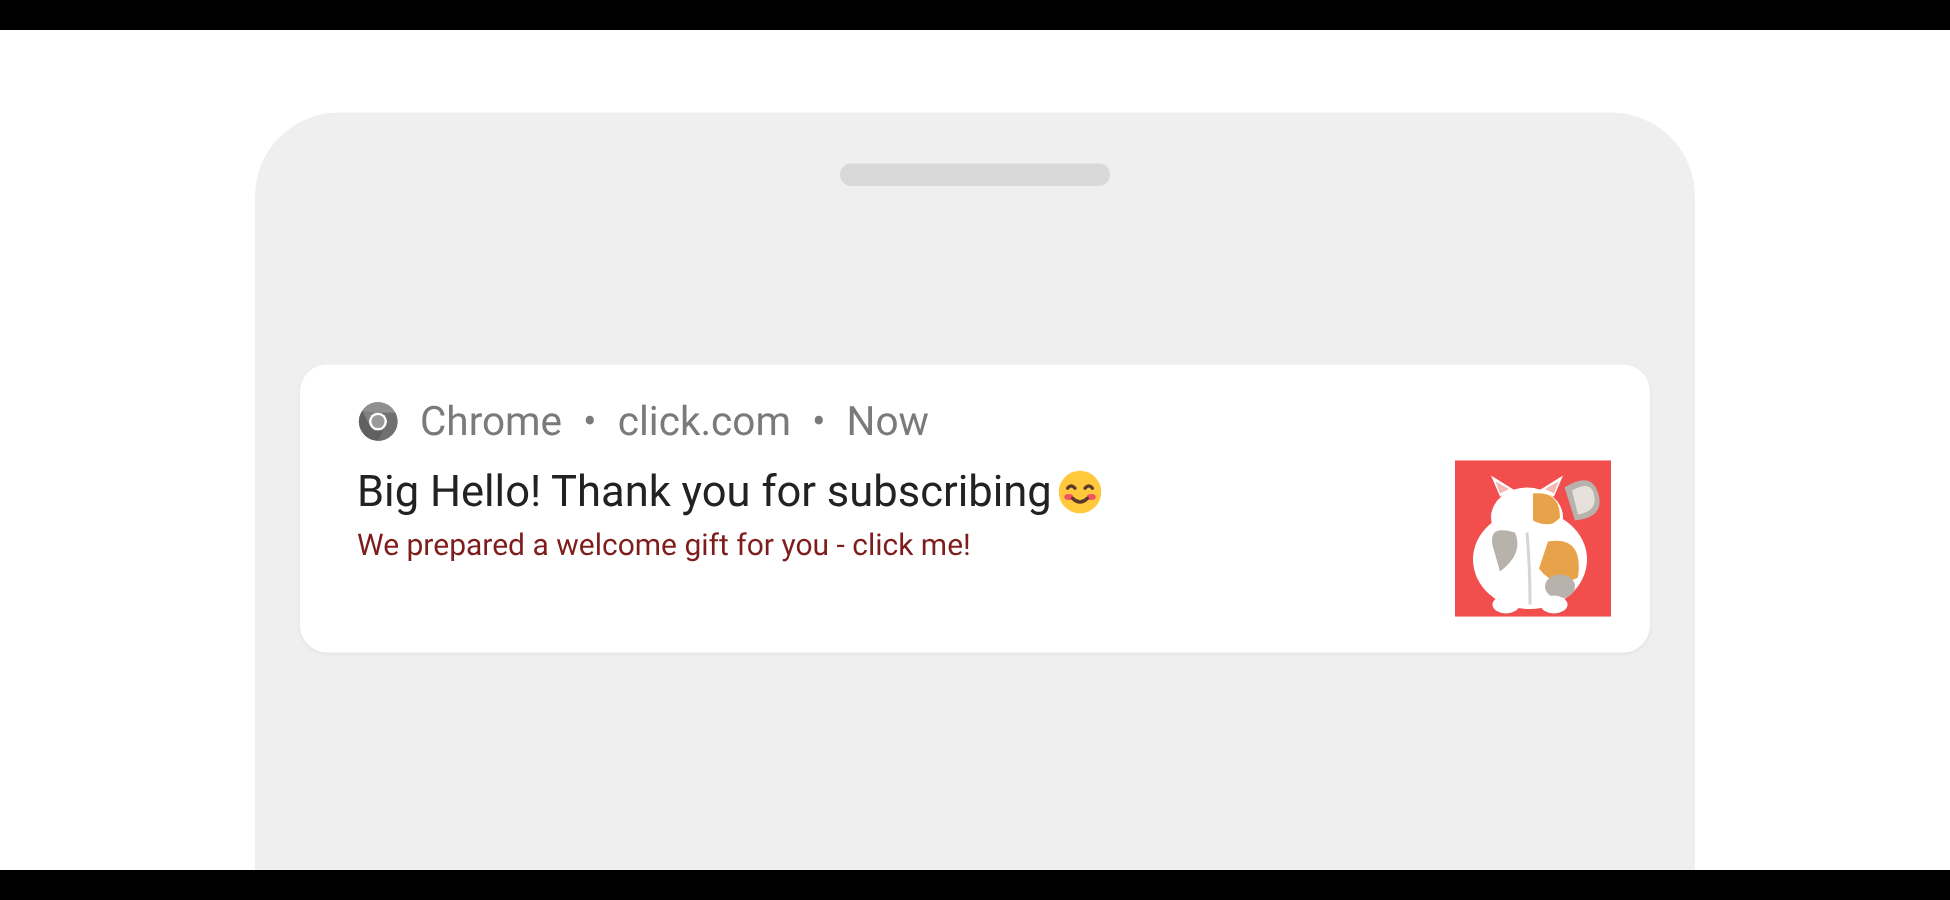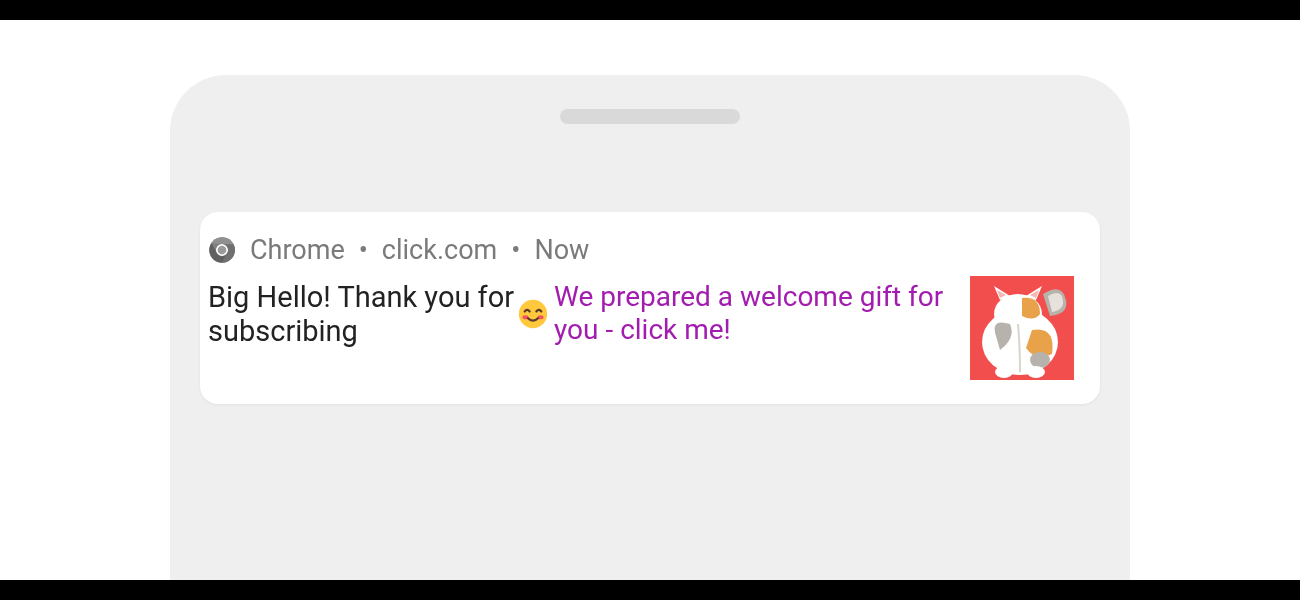--- a/index.html
+++ b/index.html
@@ -37,26 +37,26 @@
       height: 520px;
     }
     .speaker {
       width: 180px;
       height: 15px;
       background: #D9D9D9;
       border-radius: 10px;
       margin-top: 2px;
     }
     .notification {
-      margin-top: 88px;
+      margin-top: 119px;
       width: 900px;
       background: #fff;
       border-radius: 18px;
       box-shadow: 0 1px 3px rgba(0,0,0,0.06);
-      padding: 22px 26px 24px 8px;
+      padding: 22px 26px 24px 38px;
       display: flex;
       flex-direction: column;
       gap: 14px;
     }
     .notif-header {
       display: flex;
       align-items: center;
       gap: 14px;
       color: #7A7A7A;
       font-size: 27px;
@@ -71,40 +71,40 @@
     }
     .notif-body {
       display: flex;
       align-items: flex-start;
       justify-content: space-between;
       gap: 24px;
     }
     .notif-text {
       flex: 1;
       display: flex;
-      flex-direction: row;
+      flex-direction: column;
       gap: 6px;
     }
     .notif-title {
       font-size: 29px;
       color: #222;
       font-weight: 400;
       display: flex;
       align-items: center;
       gap: 4px;
     }
     .emoji {
       width: 30px;
       height: 30px;
       display: inline-block;
       vertical-align: middle;
     }
     .notif-message {
-      font-size: 28px;
-      color: #a21caf;
+      font-size: 20px;
+      color: #7f1d1d;
       font-weight: 400;
     }
     .notif-image {
       width: 104px;
       height: 104px;
       background: #F24E4E;
       flex-shrink: 0;
       position: relative;
       overflow: hidden;
       margin-top: -4px;

